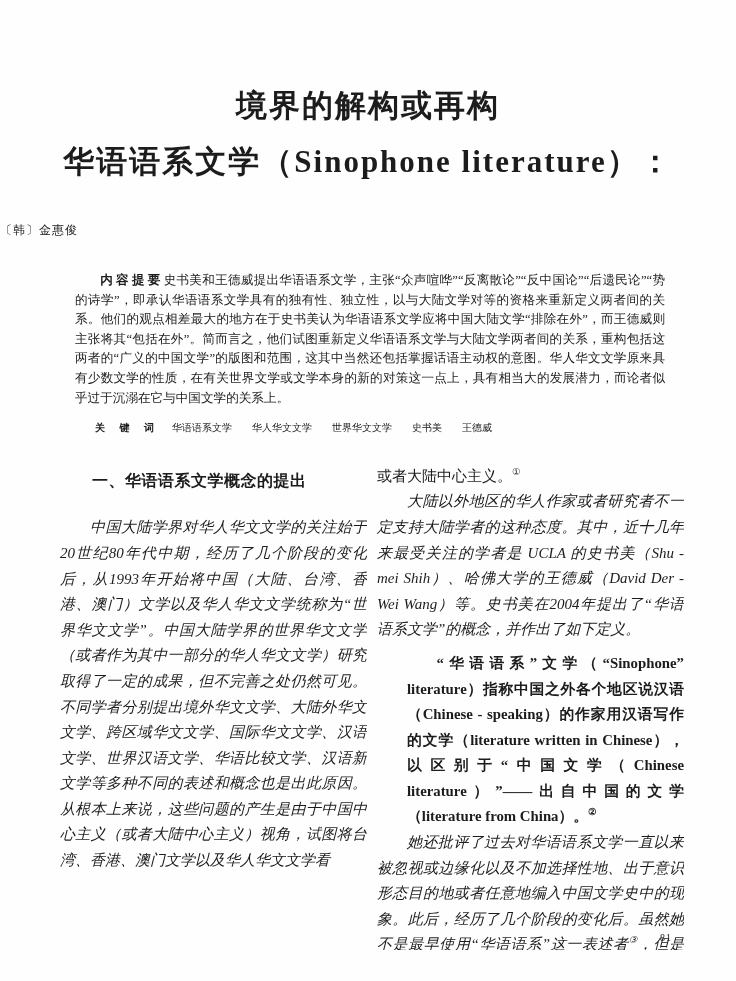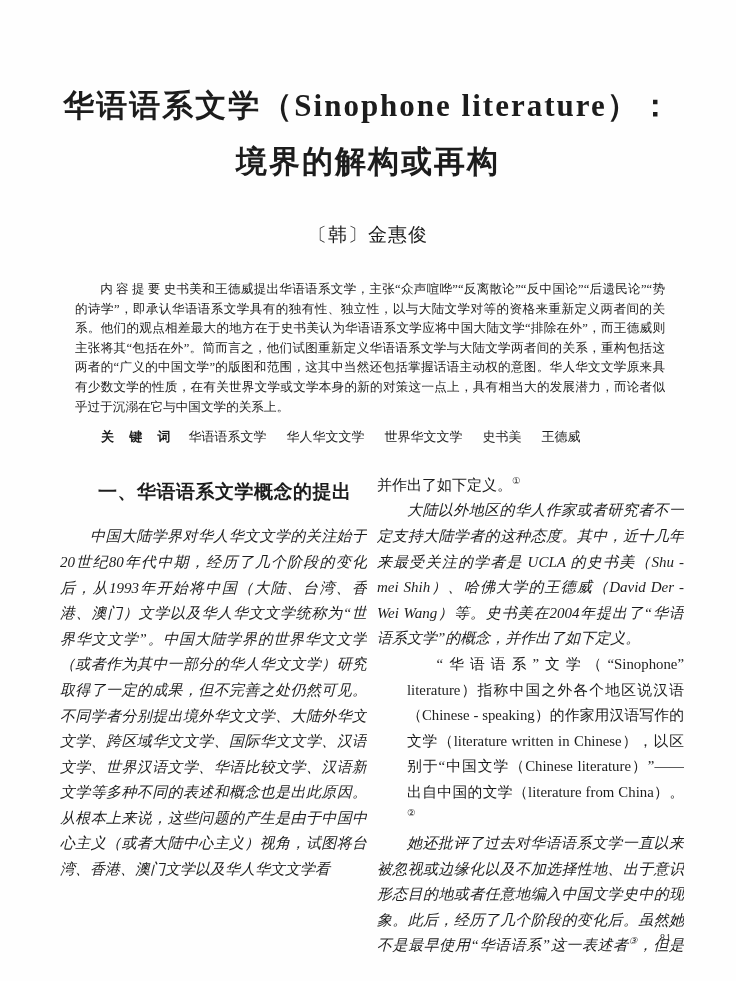--- a/index.html
+++ b/index.html
@@ -20,39 +20,38 @@
   .title {
     padding-top: 78px;
     text-align: center;
     font-size: 31px;
     font-weight: bold;
     line-height: 56px;
     letter-spacing: 2px;
   }
   .author {
     margin-top: 32px;
-    text-align: center;
-    font-size: 19px;
+    font-size: 12px;
     letter-spacing: 1px;
   }
   .abstract {
     margin: 32px 71px 0 75px;
     font-size: 12.6px;
     line-height: 19.6px;
     text-align: justify;
     text-indent: 2em;
   }
   .abstract .label {
-    font-weight: normal;
+    font-weight: bold;
     letter-spacing: 3px;
     margin-right: 0;
   }
   .keywords {
     margin: 10px 71px 0 75px;
-    font-size: 13px;
+    font-size: 10px;
     line-height: 19.6px;
     text-indent: 2em;
     white-space: nowrap;
     overflow: hidden;
   }
   .keywords .label {
     font-weight: bold;
     letter-spacing: 6px;
     margin-right: 12px;
   }
@@ -66,85 +65,87 @@
     height: 486px;
   }
   .col {
     flex: 1 1 0;
     overflow: hidden;
     font-size: 15px;
     line-height: 25.6px;
     text-align: justify;
   }
   .section-heading {
-    font-size: 19px;
+    font-size: 16px;
     font-weight: bold;
     margin: 6px 0 20px 0;
     text-indent: 2em;
     letter-spacing: 0.5px;
+    font-family: Liberation Mono, monospace;
   }
   .col p {
     margin: 0;
   }
   .col p.indent {
     text-indent: 2em;
     font-style: italic;
   }
   .col p.noindent {
     text-indent: 0;
   }
   blockquote.quote {
-    margin: 0 0 0 30px;
+    margin: 8px 0 0 30px;
     padding: 0;
     text-indent: 2em;
     font-size: 14.8px;
     line-height: 25.6px;
+    font-weight: bold;
   }
   sup.note {
     font-size: 9.5px;
     vertical-align: super;
     line-height: 0;
   }
   .page-number {
     position: absolute;
     right: 64px;
     bottom: 38px;
     font-size: 10px;
     letter-spacing: 1px;
   }
 </style>
 </head>
 <body>
 
 <div class="page">
 
   <div class="title">
+    <div>境界的解构或再构</div>
     <div>华语语系文学（Sinophone literature）：</div>
-    <div>境界的解构或再构</div>
   </div>
 
   <div class="author">〔韩〕金惠俊</div>
 
   <div class="abstract">
     <span class="label">内容提要</span><span>史书美和王德威提出华语语系文学，主张“众声喧哗”“反离散论”“反中国论”“后遗民论”“势的诗学”，即承认华语语系文学具有的独有性、独立性，以与大陆文学对等的资格来重新定义两者间的关系。他们的观点相差最大的地方在于史书美认为华语语系文学应将中国大陆文学“排除在外”，而王德威则主张将其“包括在外”。简而言之，他们试图重新定义华语语系文学与大陆文学两者间的关系，重构包括这两者的“广义的中国文学”的版图和范围，这其中当然还包括掌握话语主动权的意图。华人华文文学原来具有少数文学的性质，在有关世界文学或文学本身的新的对策这一点上，具有相当大的发展潜力，而论者似乎过于沉溺在它与中国文学的关系上。</span>
   </div>
 
   <div class="keywords">
     <span class="label">关 键 词</span><span class="kw">华语语系文学</span><span class="kw">华人华文文学</span><span class="kw">世界华文文学</span><span class="kw">史书美</span><span class="kw">王德威</span>
   </div>
 
   <div class="columns">
 
     <div class="col">
       <div class="section-heading">一、华语语系文学概念的提出</div>
       <p class="indent">中国大陆学界对华人华文文学的关注始于20世纪80年代中期，经历了几个阶段的变化后，从1993年开始将中国（大陆、台湾、香港、澳门）文学以及华人华文文学统称为“世界华文文学”。中国大陆学界的世界华文文学（或者作为其中一部分的华人华文文学）研究取得了一定的成果，但不完善之处仍然可见。不同学者分别提出境外华文文学、大陆外华文文学、跨区域华文文学、国际华文文学、汉语文学、世界汉语文学、华语比较文学、汉语新文学等多种不同的表述和概念也是出此原因。从根本上来说，这些问题的产生是由于中国中心主义（或者大陆中心主义）视角，试图将台湾、香港、澳门文学以及华人华文文学看</p>
     </div>
 
     <div class="col">
-      <p class="noindent"><span>并作出了如下定义。</span><sup class="note">①</sup></p>
+      <p class="noindent"><span>或者大陆中心主义。</span><sup class="note">①</sup></p>
       <p class="indent">大陆以外地区的华人作家或者研究者不一定支持大陆学者的这种态度。其中，近十几年来最受关注的学者是 UCLA 的史书美（Shu - mei Shih）、哈佛大学的王德威（David Der - Wei Wang）等。史书美在2004年提出了“华语语系文学”的概念，并作出了如下定义。</p>
       <blockquote class="quote"><span>“华语语系”文学（“Sinophone” literature）指称中国之外各个地区说汉语（Chinese - speaking）的作家用汉语写作的文学（literature written in Chinese），以区别于“中国文学（Chinese literature）”——出自中国的文学（literature from China）。</span><sup class="note">②</sup></blockquote>
       <p class="indent"><span>她还批评了过去对华语语系文学一直以来被忽视或边缘化以及不加选择性地、出于意识形态目的地或者任意地编入中国文学史中的现象。此后，经历了几个阶段的变化后。虽然她不是最早使用“华语语系”这一表述者</span><sup class="note">③</sup><span>，但是她关于华语语系文学的定义与范畴，以及具体内容和理论，仍然非常值得关注。</span></p>
 
     </div>
 
   </div>
 
   <div class="page-number">81</div>
 

